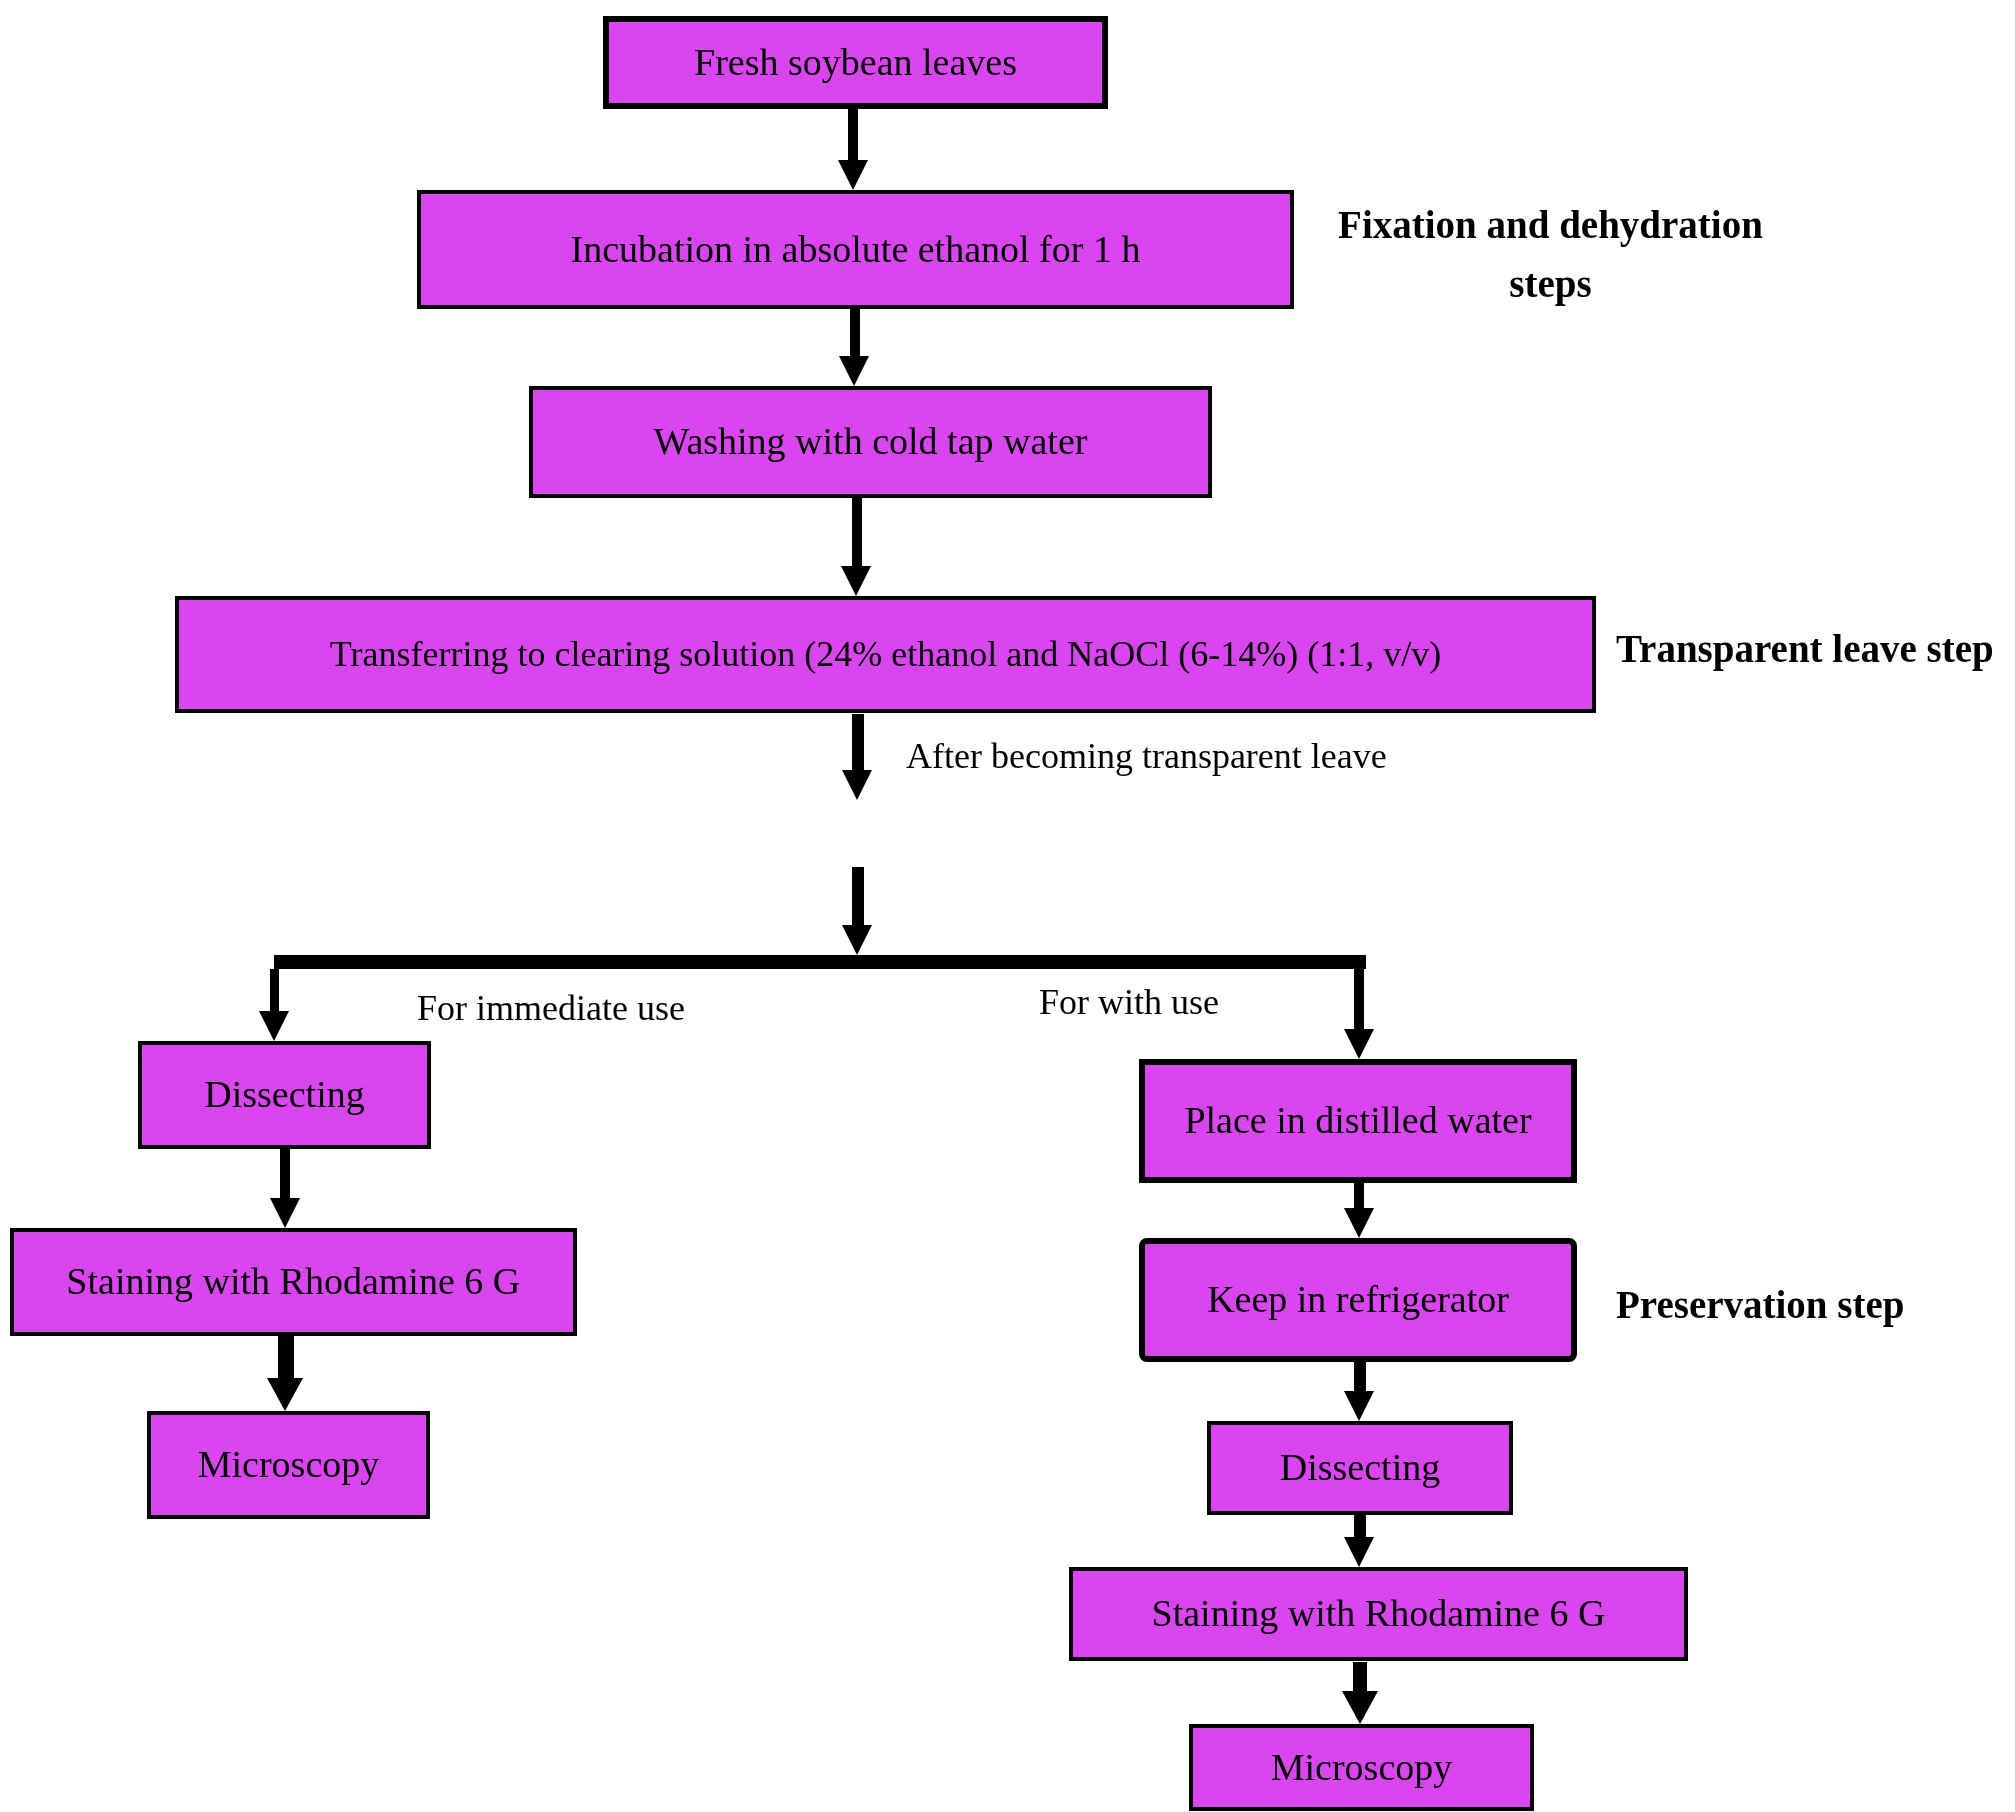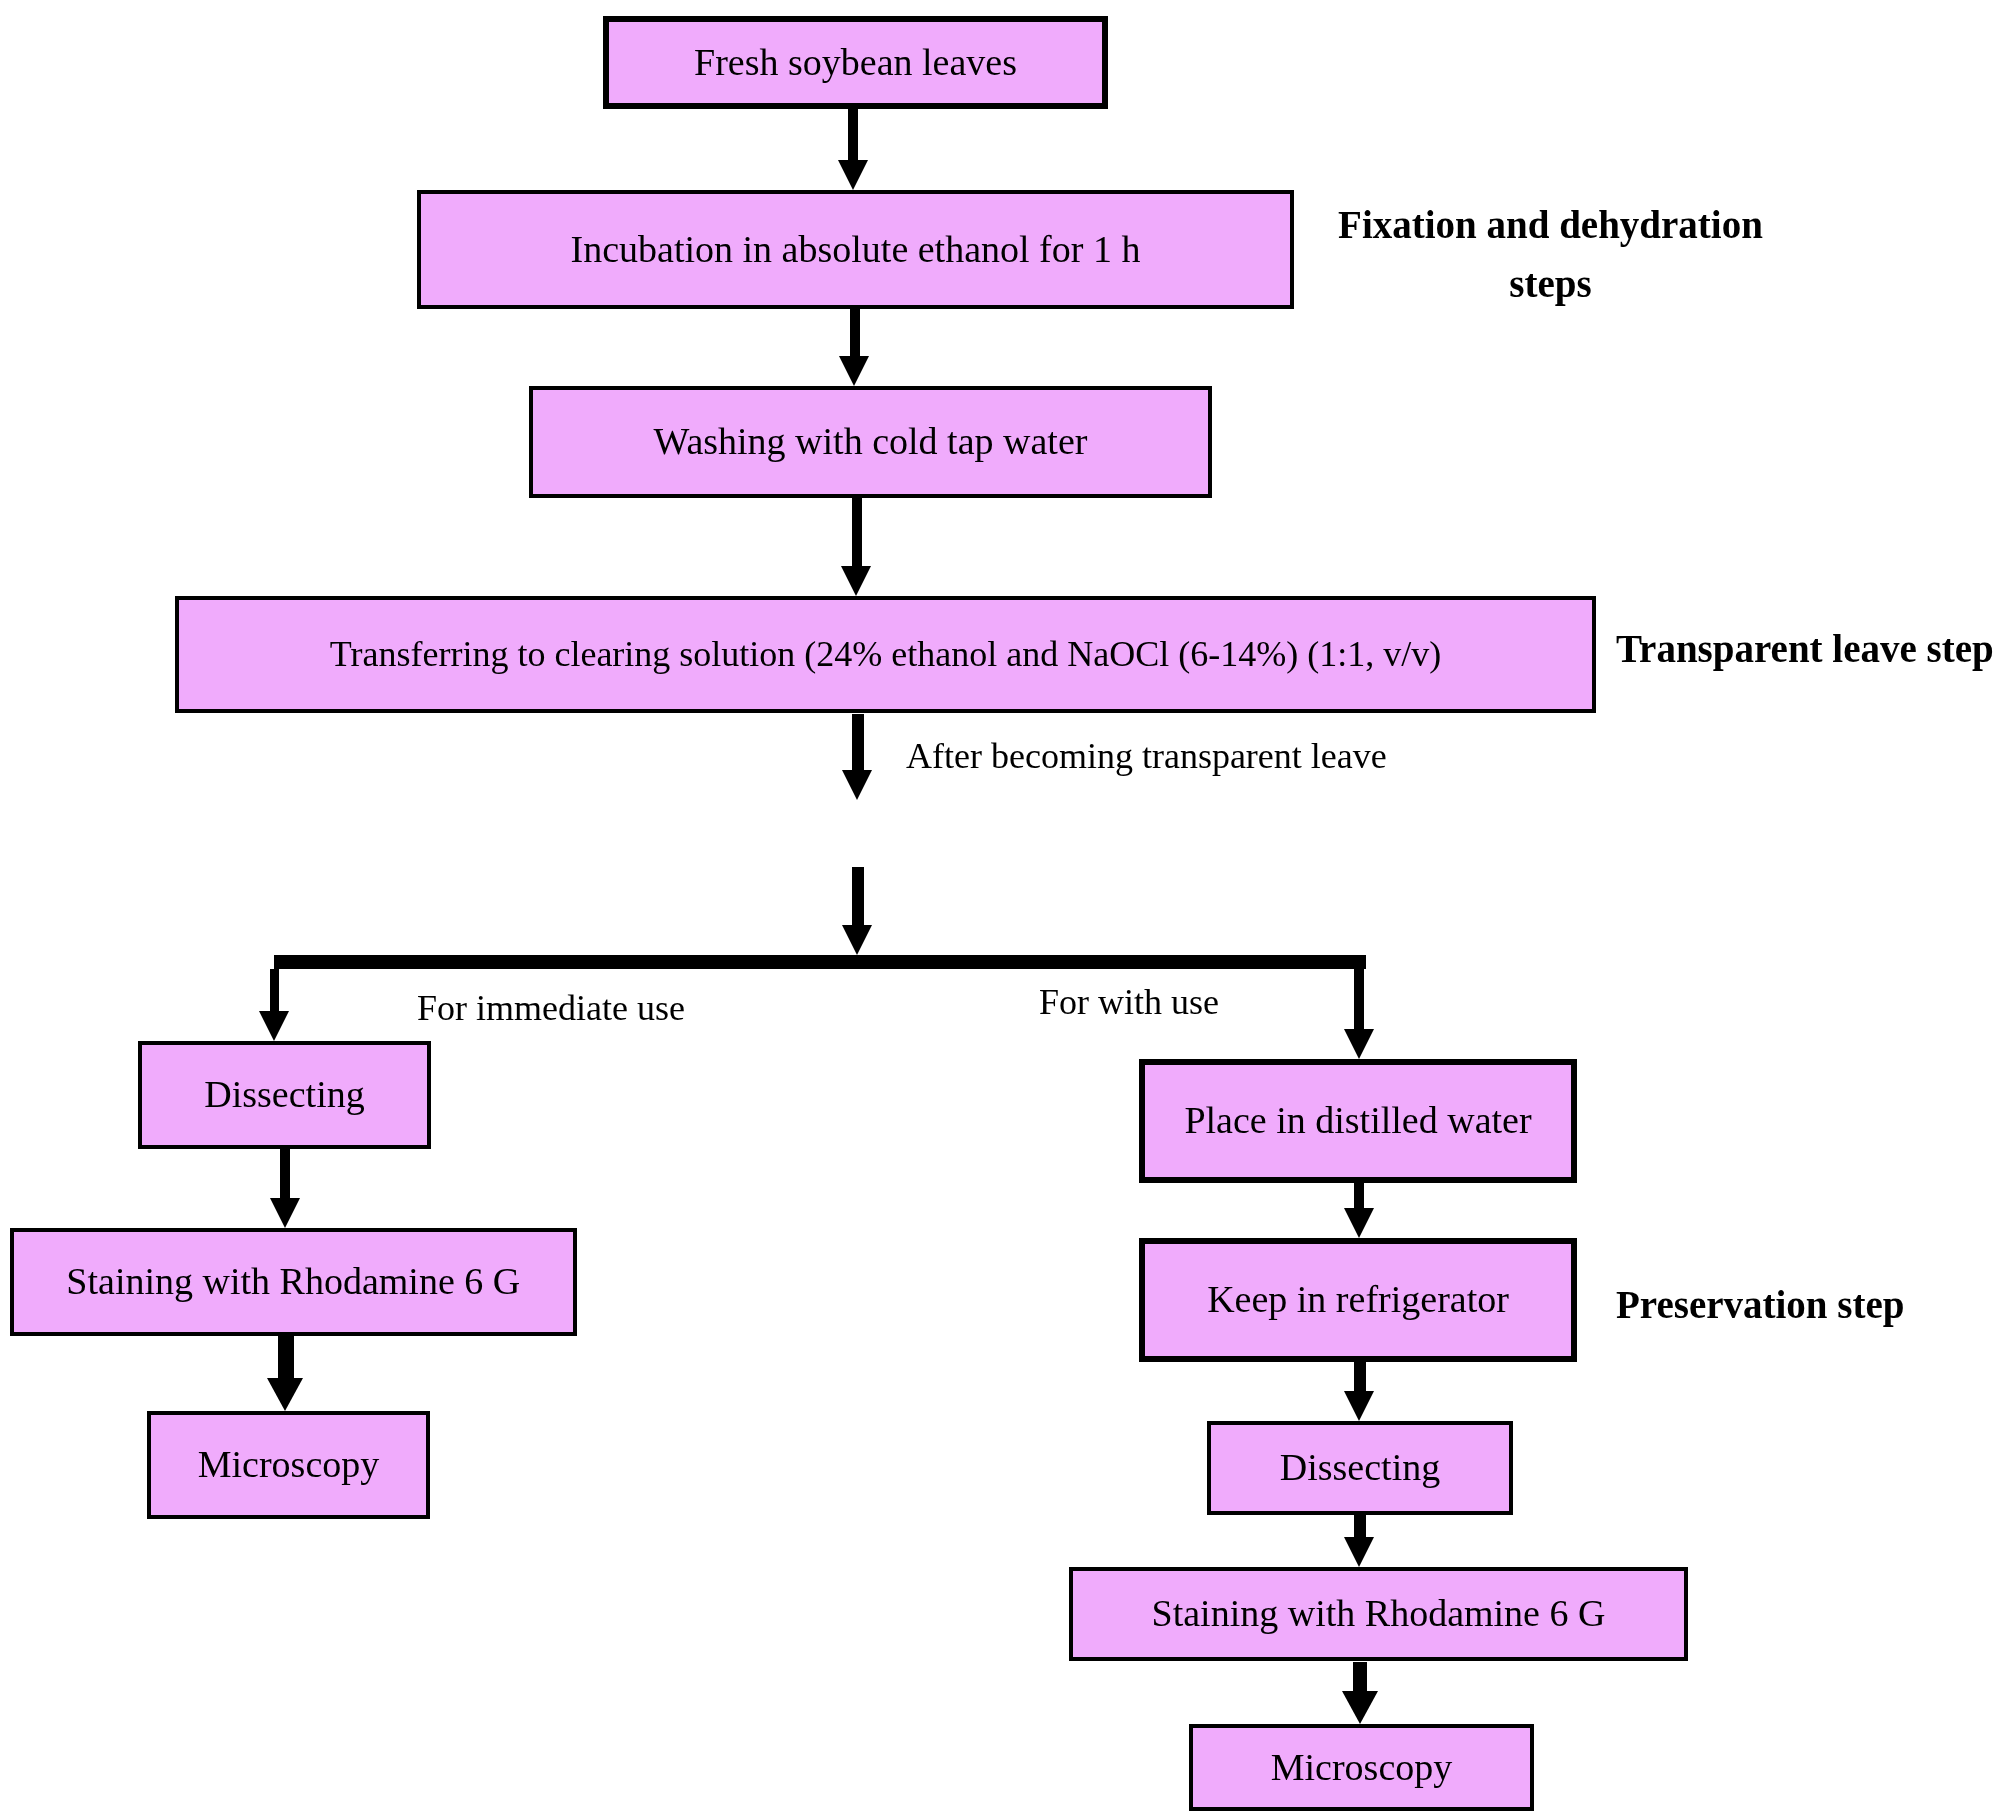--- a/index.html
+++ b/index.html
@@ -5,21 +5,21 @@
   html,body{margin:0;padding:0;background:#ffffff;}
   #canvas{
     position:relative;
     width:2015px;height:1812px;
     background:#ffffff;
     font-family:"Liberation Serif","DejaVu Serif",serif;
     color:#000;
   }
   .node{
     position:absolute;
-    background:#f0abfc;
+    background:#d946ef;
     border:4.6px solid #000;
     display:flex;align-items:center;justify-content:center;
     text-align:center;
     font-size:38px;
     line-height:1.15;
     box-sizing:border-box;
     padding:0 25px;
     white-space:nowrap;
   }
   .node.thick{border-width:6.5px;}
@@ -65,21 +65,21 @@
 
 
   <div class="node" style="left:138px;top:1041px;width:293px;height:108px;">Dissecting</div>
 
   <div class="node" style="left:9.8px;top:1228px;width:567px;height:108px;">Staining with Rhodamine 6 G</div>
 
   <div class="node" style="left:147px;top:1411px;width:283px;height:108px;">Microscopy</div>
 
   <div class="node thick" style="left:1139px;top:1059px;width:438px;height:124px;">Place in distilled water</div>
 
-  <div class="node thick" style="left:1139px;top:1238px;width:438px;height:124px;">Keep in refrigerator</div>
+  <div class="node thick" style="left:1139px;top:1238px;width:438px;height:124px;border-radius:8px;">Keep in refrigerator</div>
 
   <div class="node" style="left:1207px;top:1421px;width:306px;height:94px;">Dissecting</div>
 
   <div class="node" style="left:1069px;top:1567px;width:619px;height:94px;">Staining with Rhodamine 6 G</div>
 
   <div class="node" style="left:1189px;top:1724px;width:345px;height:87px;">Microscopy</div>
 
   <div class="blabel" style="left:1303px;top:196px;width:495px;">
     <div>Fixation and dehydration</div>
     <div>steps</div>

